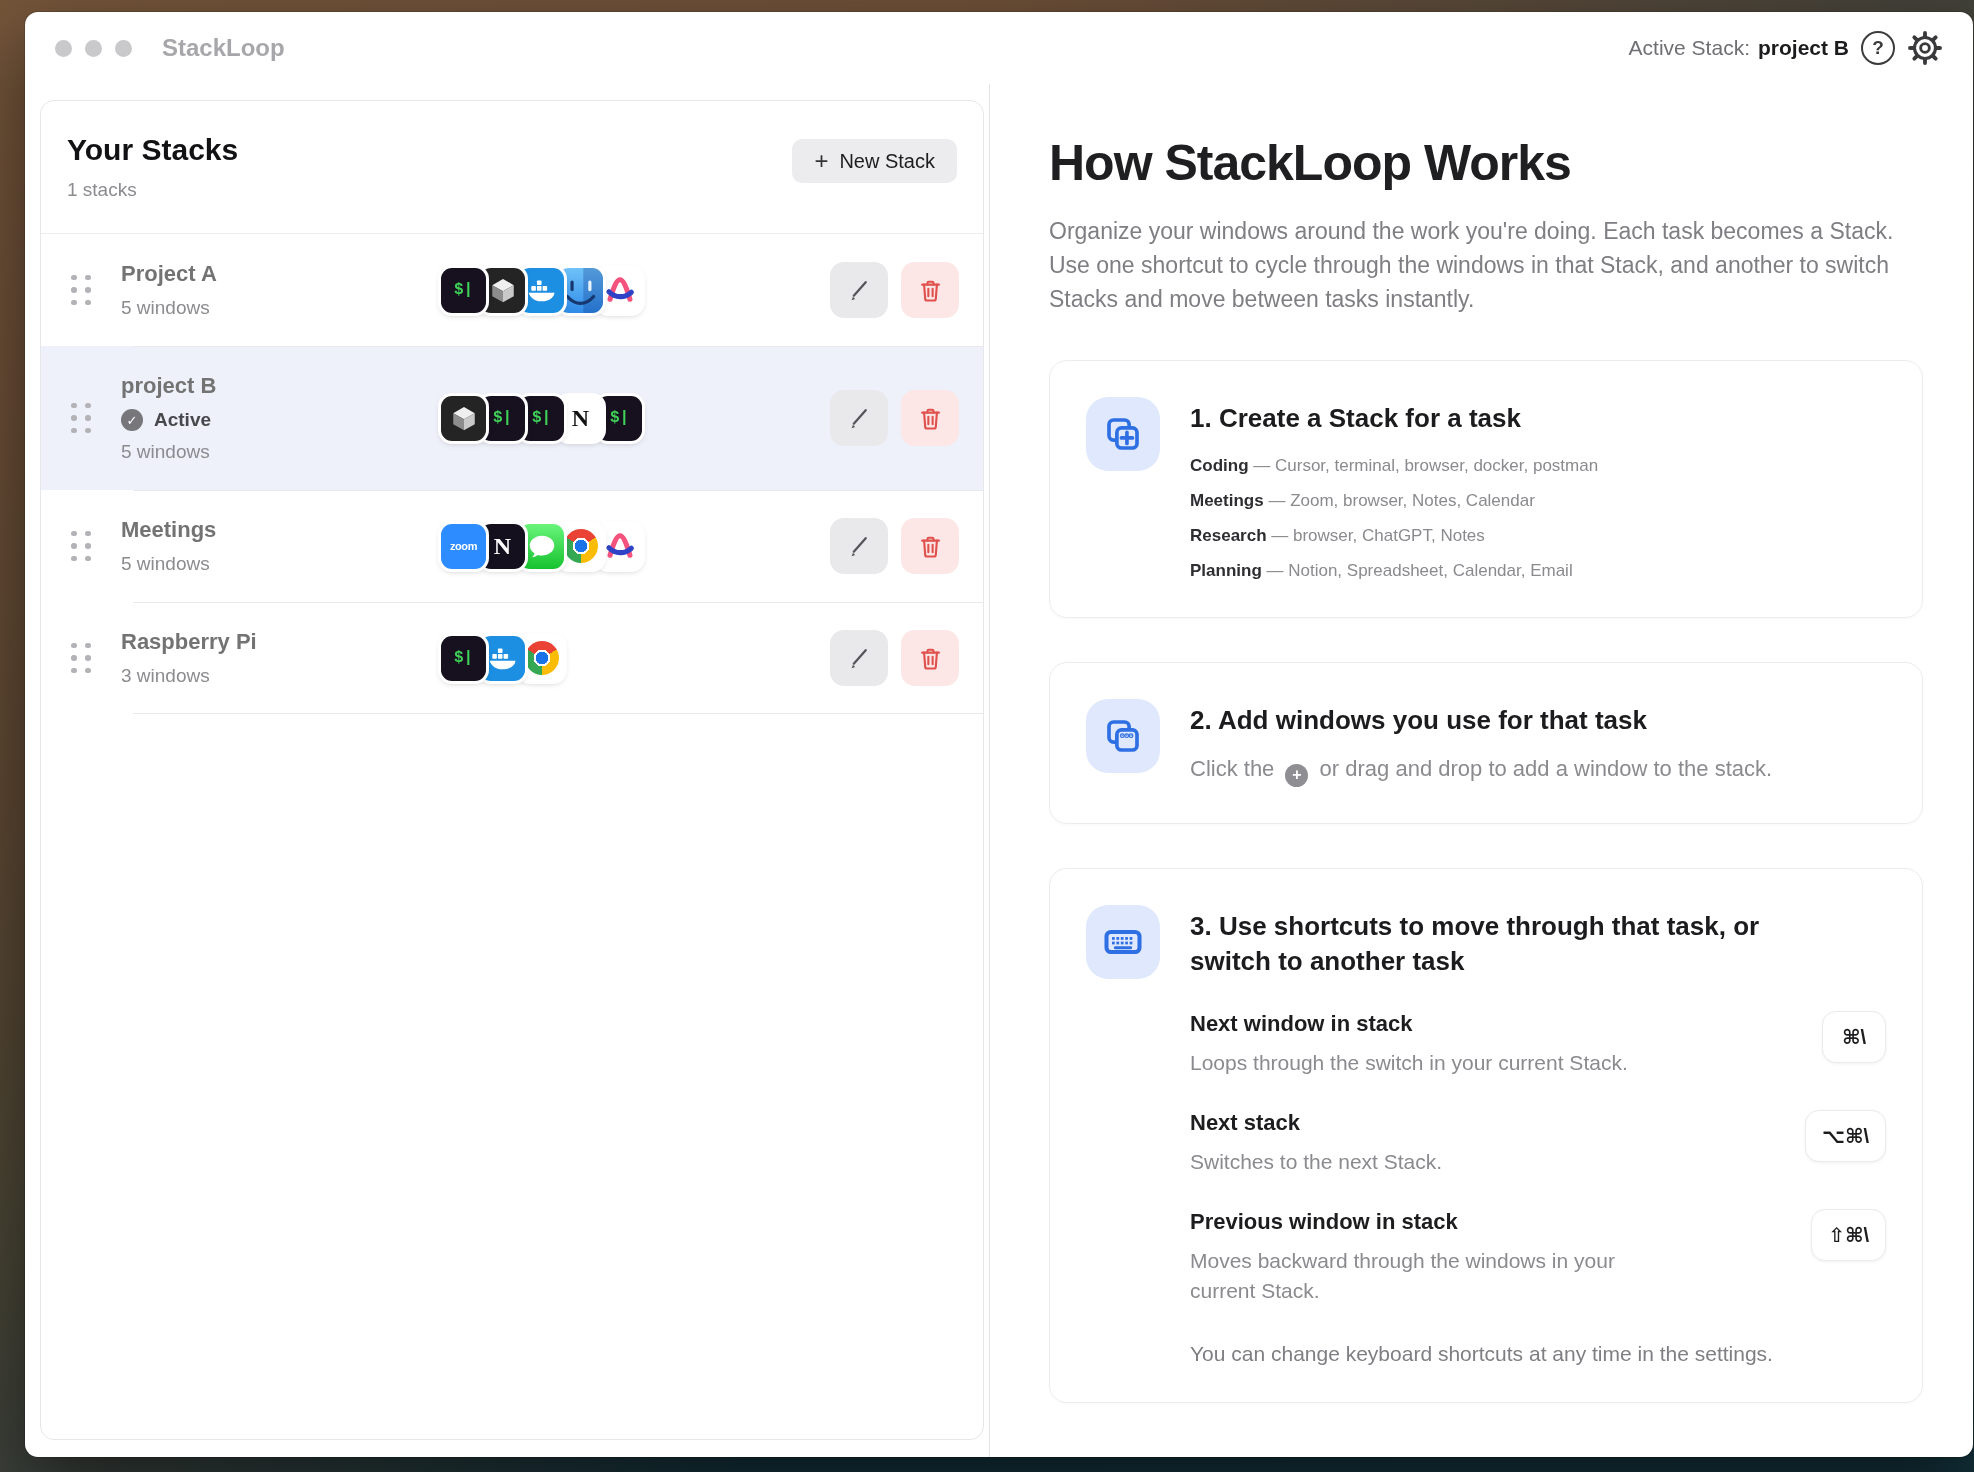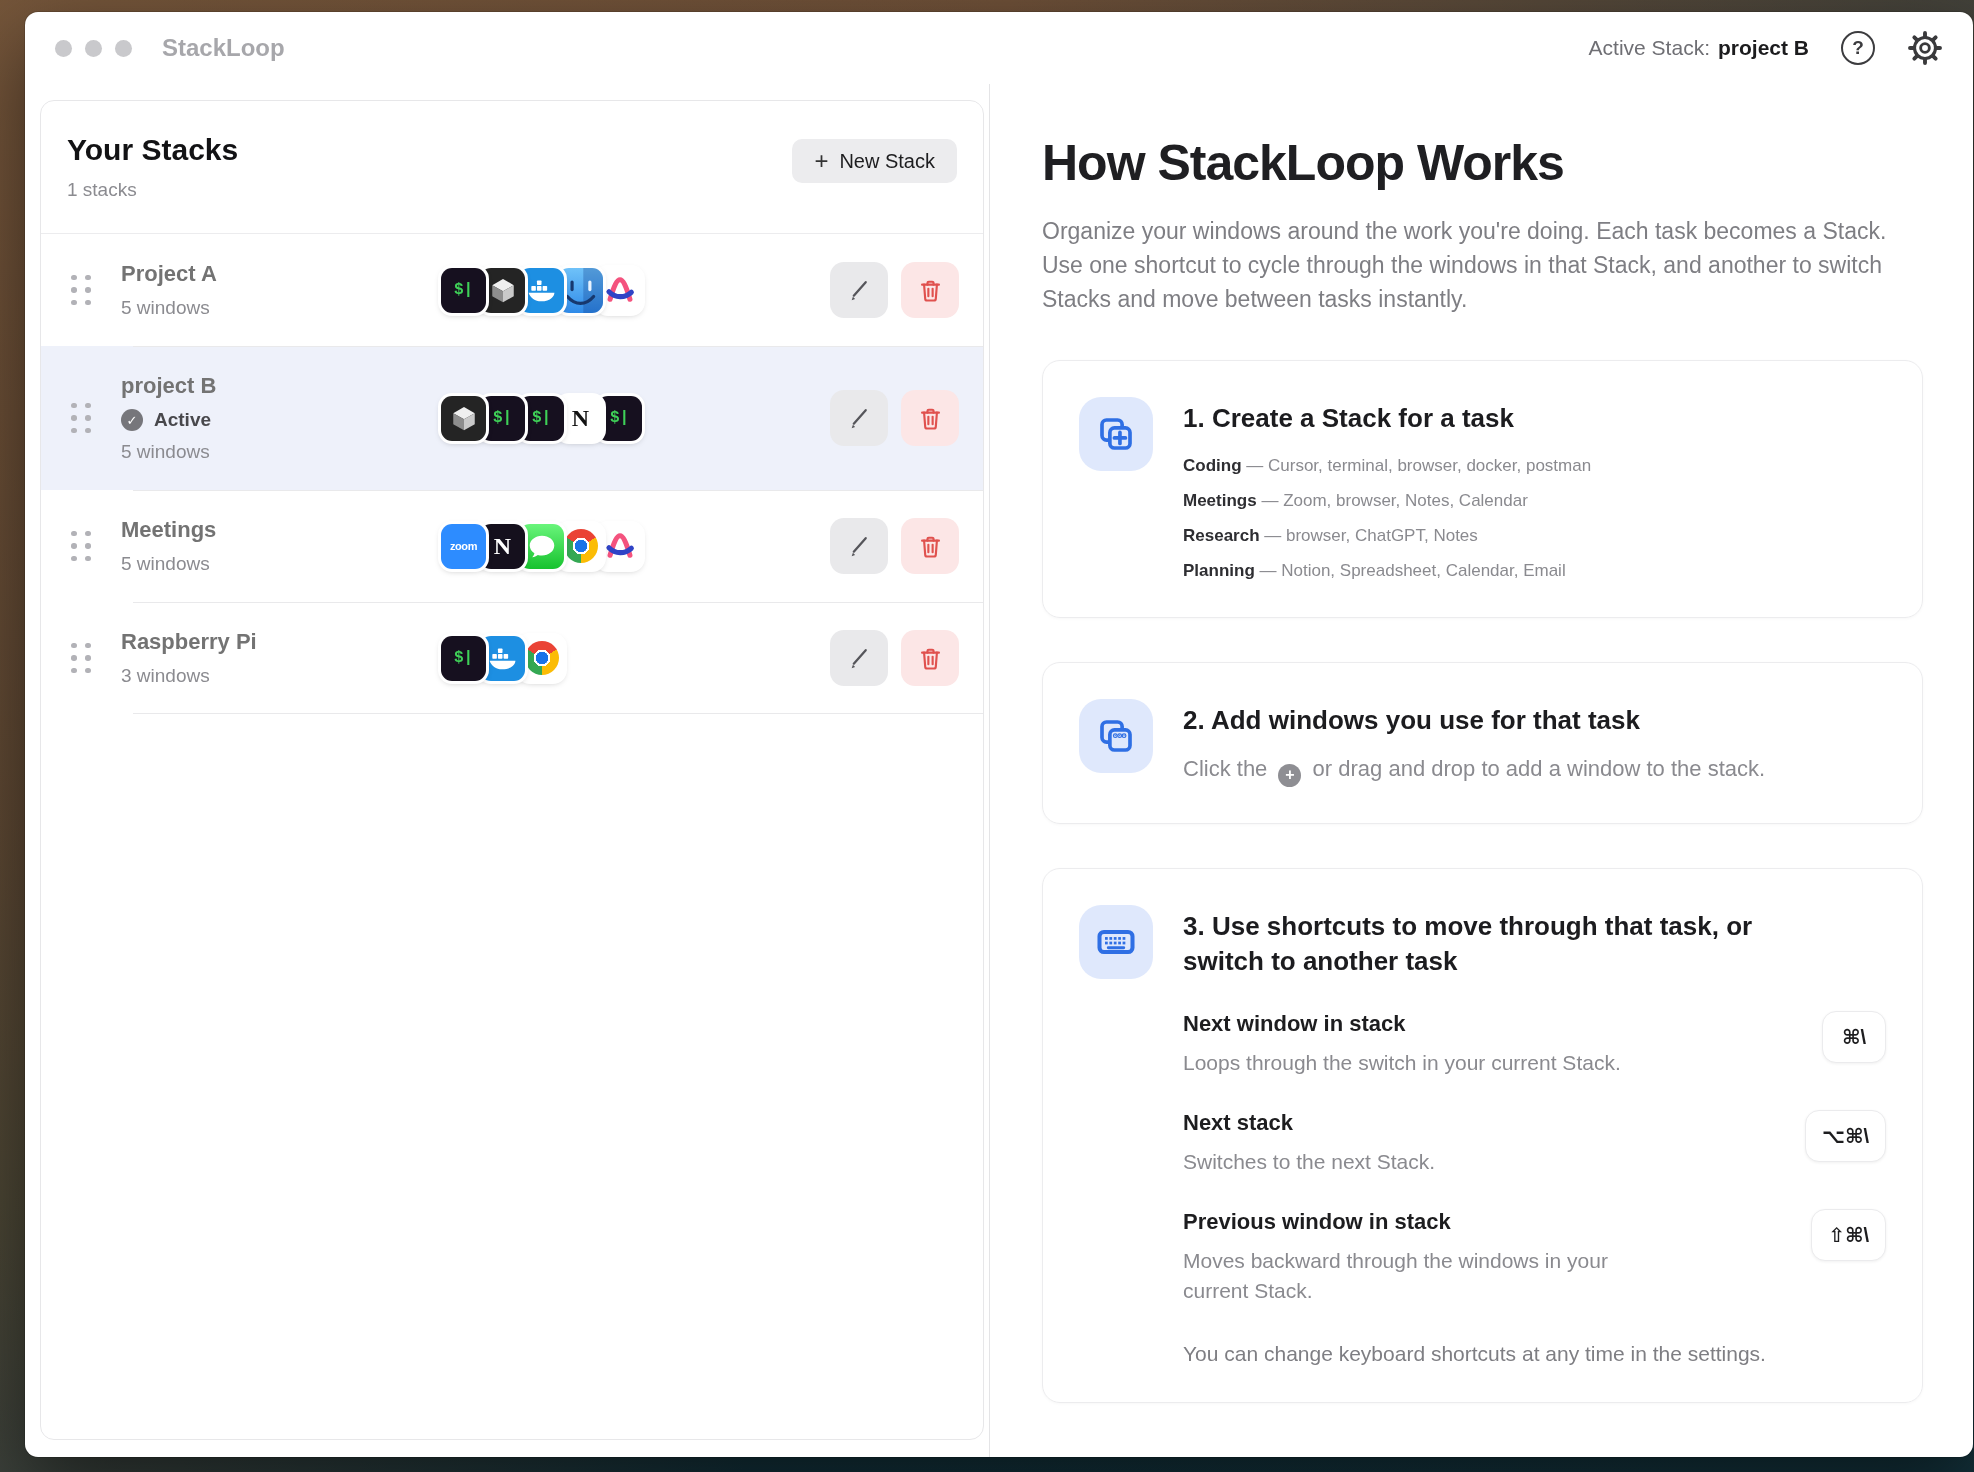--- a/index.html
+++ b/index.html
@@ -15,30 +15,30 @@
   .window {
     position: absolute; left: 25px; top: 12px; width: 1948px; height: 1445px;
     background: #fff; border-radius: 13px; overflow: hidden;
     box-shadow: 0 30px 80px rgba(0,0,0,.5), 0 0 0 1px rgba(0,0,0,.12);
     display: flex; flex-direction: column;
   }
   .titlebar { flex: 0 0 72px; display: flex; align-items: center; padding: 0 30px; }
   .traffic { display: flex; gap: 13px; margin-right: 30px; }
   .light { width: 17px; height: 17px; border-radius: 50%; background: #c9c9cc; border: none; }
   .app-title { font-size: 24px; font-weight: 700; color: #a7a7ab; }
-  .titlebar-right { margin-left: auto; display: flex; align-items: center; gap: 32px; }
+  .titlebar-right { margin-left: auto; display: flex; align-items: center; gap: 12px; }
   .active-stack { display: flex; align-items: baseline; }
   .as-label { font-size: 21px; color: #6f6f74; }
   .as-value { font-size: 21px; font-weight: 700; color: #1c1c1e; margin-left: 8px; }
   .help-btn { width: 34px; height: 34px; border: 2.4px solid #3c3c3f; border-radius: 50%;
     display: flex; align-items: center; justify-content: center; font-size: 19px; font-weight: 700;
     color: #3c3c3f; background: none; cursor: pointer; }
   .gear-btn { background: none; border: none; display: flex; cursor: pointer; }
 
-  .content { flex: 1; display: flex; min-height: 0; }
+  .content { flex: 1; display: flex; min-height: 0; gap: 7px; }
 
   
   .left-pane { width: 965px; flex: 0 0 auto; border-right: 1px solid #e4e4e6;
     padding: 16px 5px 17px 15px; display: flex; }
   .stacks-card { flex: 1; background: #fff; border: 1px solid #e7e7e9; border-radius: 14px;
     display: flex; flex-direction: column; overflow: hidden; }
   .card-header { display: flex; align-items: flex-start; justify-content: space-between;
     padding: 32px 26px; border-bottom: 1px solid #ececee; }
   .card-header h2 { font-size: 30px; font-weight: 700; color: #121214; }
   .stack-count { font-size: 19px; color: #8b8b90; margin-top: 12px; }

